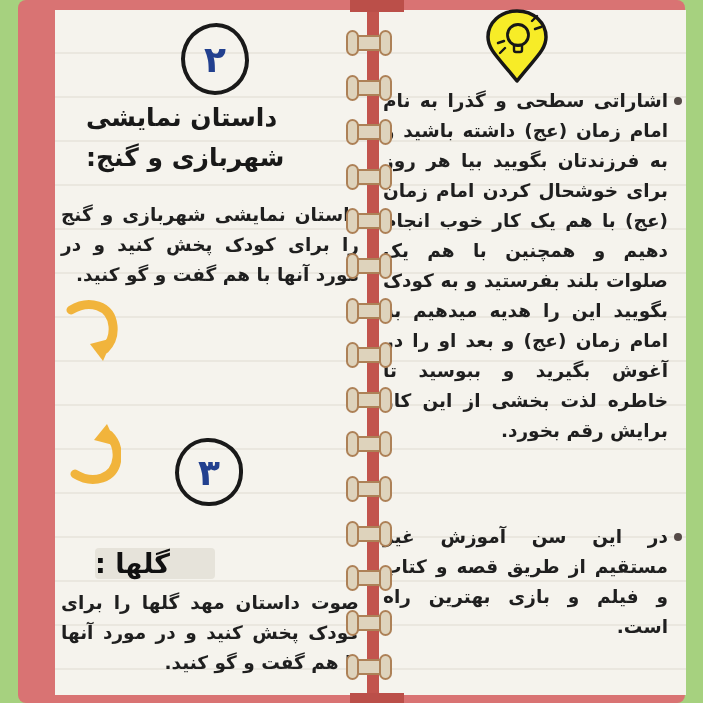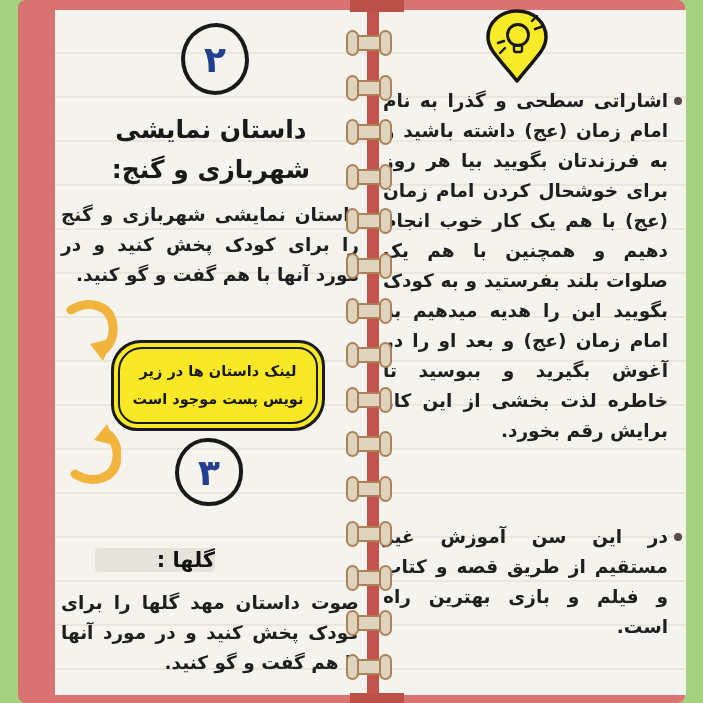--- a/index.html
+++ b/index.html
@@ -33,26 +33,26 @@
                border-top:2px solid #ad8157; border-bottom:2px solid #ad8157; z-index:1; }
 
   .num-circle { position:absolute; display:flex; align-items:center; justify-content:center;
                 border:4px solid #191919; color:#22408f; font-size:36px; font-weight:bold;
                 background:transparent; }
   .circle-2 { left:126px; top:13px;  width:68px; height:72px;
               border-radius:52% 48% 50% 50% / 50% 52% 48% 50%; }
   .circle-3 { left:120px; top:428px; width:68px; height:68px;
               border-radius:48% 52% 50% 50% / 52% 48% 50% 50%; }
 
-  .heading { position:absolute; left:10px; right:10px; text-align:center;
-             font-size:25px; font-weight:700; color:#191919; line-height:1.6;margin-top:12px; }
+  .heading { position:absolute; left:10px; right:10px; text-align:left;
+             font-size:25px; font-weight:700; color:#191919; line-height:1.6; }
   .heading-2 { top:88px; } .heading-2 .inner { max-width:250px; margin:0 auto; }
   .heading-3 { top:498px; font-size:24px; }
-  .heading-3b { position:absolute; top:538px; left:40px; width:120px; text-align:right;
-                font-size:21px; font-weight:800; color:#111;
+  .heading-3b { position:absolute; top:538px; left:40px; width:120px; text-align:left;
+                font-size:27px; font-weight:800; color:#111;
                 background:#e6e3da; border-radius:4px; }
 
   .body-text { position:absolute; right:8px; left:6px; font-size:18.5px; font-weight:600;
                color:#1f1f1f; line-height:1.62; text-align:justify; direction:rtl; }
   .body-2 { top:190px; } .body-3 { top:578px; }
 
   .note-box { position:absolute; left:56px; top:330px; width:214px;
               background:#f9e825; border:3px solid #1a1a1a;
               border-radius:30px 26px 32px 26px; padding:4px; z-index:2; }
   .note-box .inner { border:2px solid #1a1a1a; border-radius:24px 20px 26px 20px;
@@ -89,23 +89,20 @@
         <div class="inner">داستان نمایشی شهربازی و گنج:</div>
       </div>
 
       <div class="body-text body-2">داستان نمایشی شهربازی و گنج را برای کودک پخش کنید و در مورد آنها با هم گفت و گو کنید.</div>
 
       <svg class="arrow arrow-down" width="58" height="66" viewBox="0 0 58 66">
         <path d="M6 12 C24 1 46 7 48 28 C49 38 46 45 40 51" fill="none" stroke="#f1b43c" stroke-width="9" stroke-linecap="round"></path>
         <path d="M48 40 L38 63 L25 46 Z" fill="#f1b43c"></path>
       </svg>
 
-      <div class="note-box">
-        <div class="inner">لینک داستان ها در زیر نویس پست موجود است</div>
-      </div>
 
       <svg class="arrow arrow-up" width="52" height="62" viewBox="0 0 52 62">
         <path d="M6 50 C24 61 46 55 48 34 C49 24 46 17 40 11" fill="none" stroke="#f1b43c" stroke-width="9" stroke-linecap="round"></path>
         <path d="M48 22 L38 0 L25 16 Z" fill="#f1b43c"></path>
       </svg>
 
       <div class="num-circle circle-3">
         <span>۳</span>
       </div>
 

